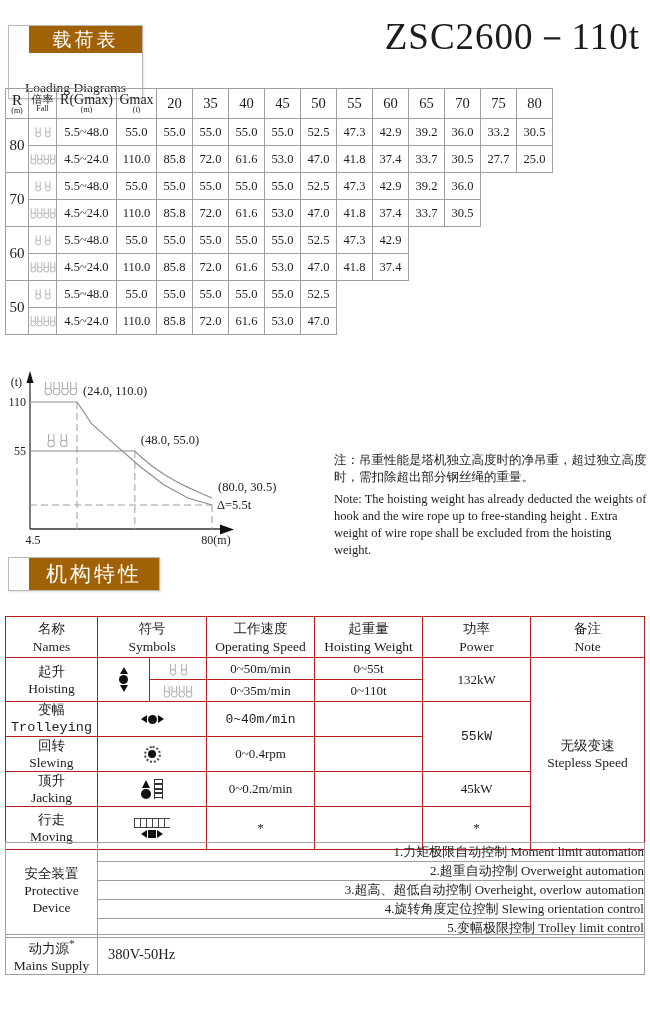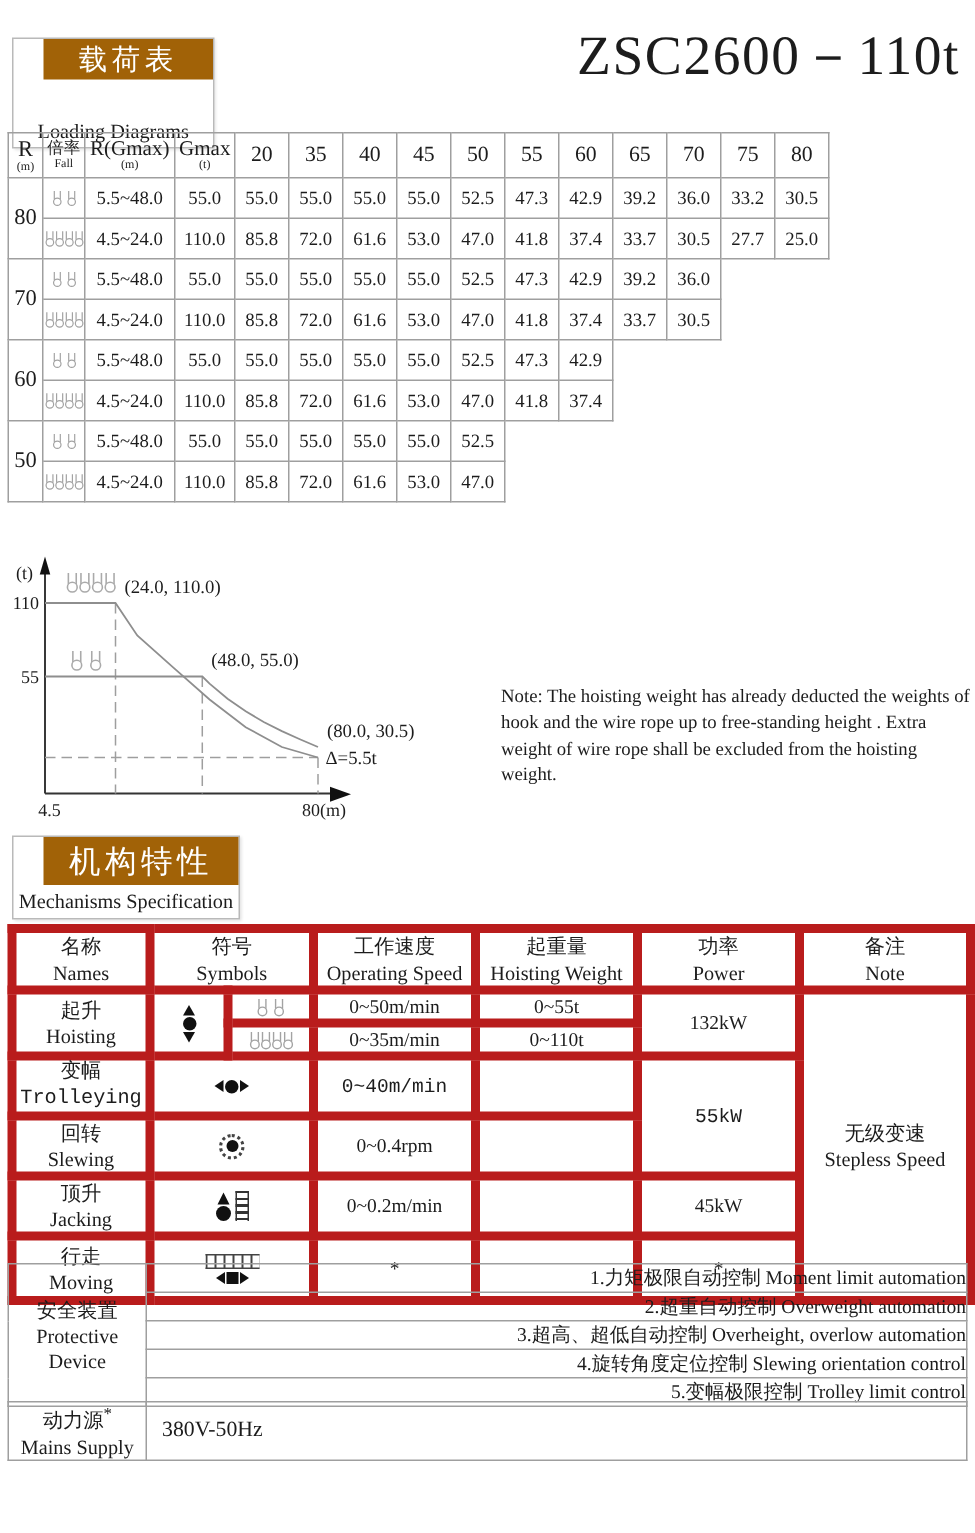--- a/index.html
+++ b/index.html
@@ -36,21 +36,21 @@
   
   #chart{position:absolute;left:0px;top:366px;width:340px;height:186px;}
   #chart text{font-family:"Liberation Serif","DejaVu Serif",serif;fill:#1c1c1c;}
 
   
   .note{position:absolute;left:334px;top:452px;width:314px;font-size:12.5px;line-height:1.38;}
   .note .en{margin-top:4px;}
 
   
   #mech-table{position:absolute;left:5px;top:616px;border-collapse:collapse;table-layout:fixed;width:639px;}
-  #mech-table th,#mech-table td{border:6px solid #b91c1c;text-align:center;vertical-align:middle;
+  #mech-table th,#mech-table td{border:1px solid #b91c1c;text-align:center;vertical-align:middle;
       padding:0;font-weight:normal;font-size:13px;}
   #mech-table .hcn{font-size:13.5px;line-height:18px;}
   #mech-table .hen{font-size:13.5px;line-height:17px;}
   #mech-table tr.rhead{height:41px;}
   #mech-table tr.rhoist{height:22px;}
   #mech-table tr.rtroll{height:31px;font-family:Liberation Mono, monospace;}
   #mech-table tr.rslew{height:30px;}
   #mech-table tr.rjack{height:32px;}
   #mech-table tr.rmove{height:43px;}
   .name2 div{line-height:17px;font-size:13.5px;}
@@ -379,26 +379,26 @@
         <text x="26" y="89" font-size="12" text-anchor="end">55</text>
         <text x="33" y="178" font-size="12" text-anchor="middle">4.5</text>
         <text x="216" y="178" font-size="12" text-anchor="middle">80(m)</text>
         <text x="83.00662251655629" y="29" font-size="12.5">(24.0, 110.0)</text>
         <text x="140.86092715231786" y="78" font-size="12.5">(48.0, 55.0)</text>
         <text x="218" y="125" font-size="12.5">(80.0, 30.5)</text>
         <text x="217" y="143" font-size="12.5">Δ=5.5t</text>
       </svg></div>
 
   <div class="note">
+    <div class="cn">注：吊重性能是塔机独立高度时的净吊重，超过独立高度时，需扣除超出部分钢丝绳的重量。</div>
     <div class="en">Note: The hoisting weight has already deducted the weights of hook and the wire rope up to free-standing height . Extra weight of wire rope shall be excluded from the hoisting weight.</div>
   </div>
 
   <div class="badge" id="badge-mech">
     <div class="cn">机构特性</div>
-    <div class="en">Mechanisms Specification</div>
   </div>
 
   <table id="mech-table">
     <colgroup>
       <col style="width:92px">
         <col style="width:52px">
         <col style="width:57px">
       <col style="width:108px">
         <col style="width:108px">
         <col style="width:108px">

